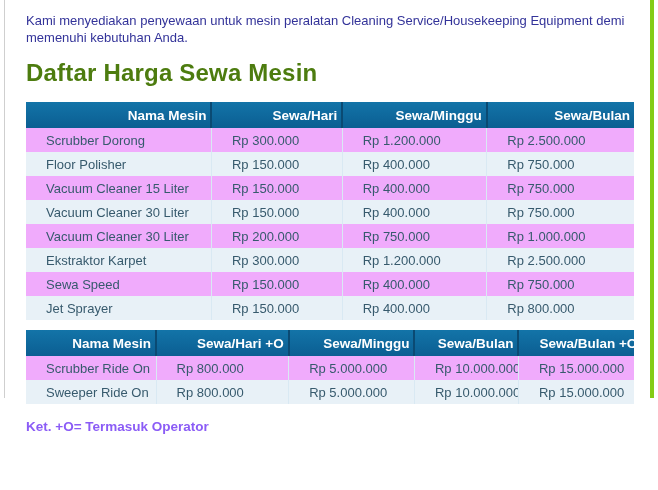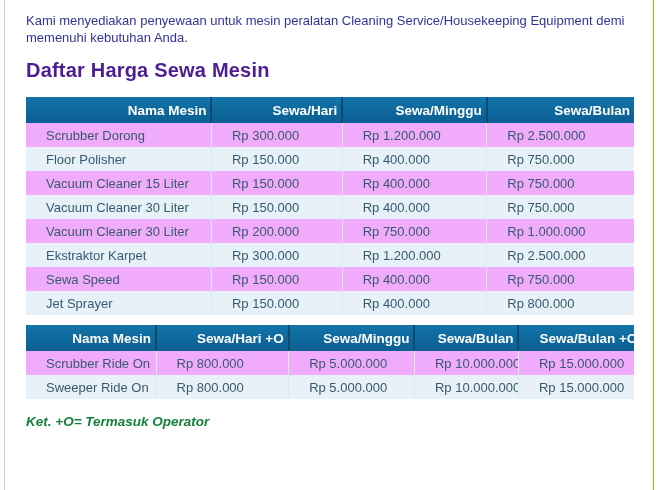--- a/index.html
+++ b/index.html
@@ -12,38 +12,38 @@
     height: 490px;
     background: #ffffff;
     overflow: hidden;
   }
 
   .content-box {
     position: absolute;
     left: 4px;
     top: 0;
     width: 650px;
-    height: 490px;
+    height: 398px;
     border-left: 1px solid #cfcfcf;
-    border-right: 1px solid #84cc16;
+    border-right: 4px solid #84cc16;
     padding: 12px 20px 0 21px;
     background: #ffffff;
   }
 
   .intro {
     margin: 0 0 13px 0;
     color: #333399;
     font-size: 13px;
     line-height: 1.32;
   }
 
   .section-title {
     margin: 0 0 15px 0;
-    color: #4c1d95;
-    font-size: 20px;
+    color: #4d7c0f;
+    font-size: 24px;
     font-weight: bold;
     letter-spacing: 0.2px;
   }
 
   table.price-table {
     width: 608px;
     border-collapse: collapse;
     table-layout: fixed;
   }
   table.price-table + table.price-table { margin-top: 10px; }
@@ -83,24 +83,23 @@
 
   
   table.t-rideon th:nth-child(1), table.t-rideon td:nth-child(1) { width: 21.4%; }
   table.t-rideon th:nth-child(2), table.t-rideon td:nth-child(2) { width: 21.8%; }
   table.t-rideon th:nth-child(3), table.t-rideon td:nth-child(3) { width: 20.7%; }
   table.t-rideon th:nth-child(4), table.t-rideon td:nth-child(4) { width: 17.1%; }
   table.t-rideon th:nth-child(5), table.t-rideon td:nth-child(5) { width: 19.0%; }
 
   .footnote {
     margin-top: 15px;
-    color: #15803d;
+    color: #8b5cf6;
     font-size: 13.5px;
     font-weight: bold;
-    font-style: italic;
   }
 </style>
 </head>
 <body>
 
 <div class="page">
   <div class="content-box">
 
     <p class="intro">Kami menyediakan penyewaan untuk mesin peralatan Cleaning Service/Housekeeping Equipment demi memenuhi kebutuhan Anda.</p>
 

